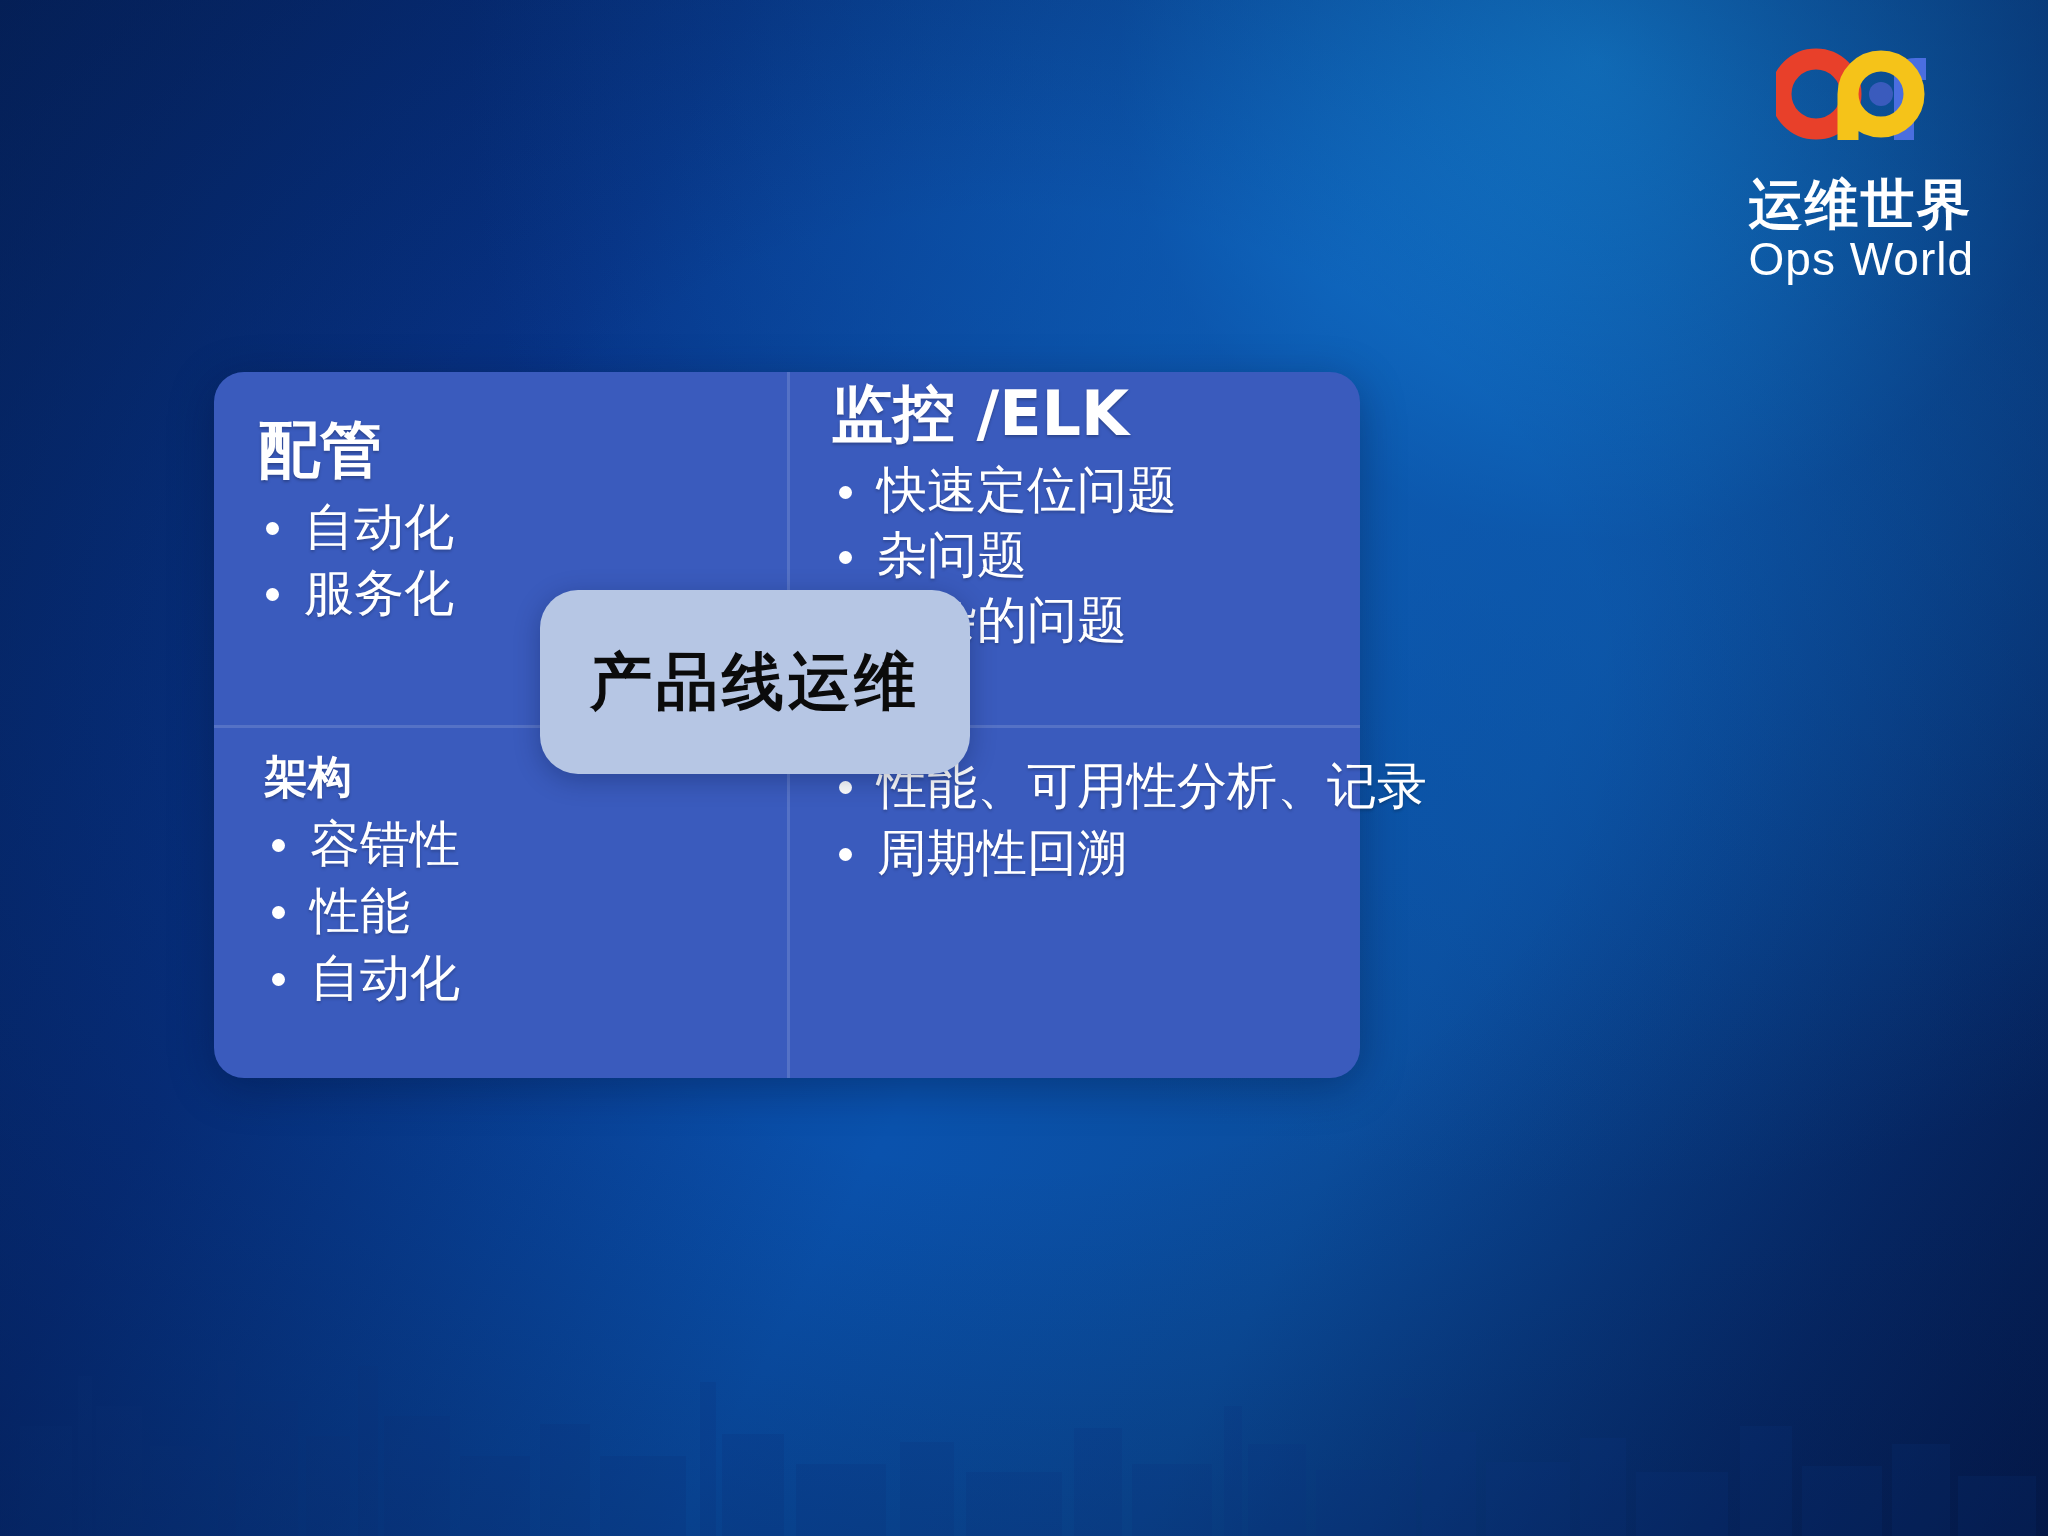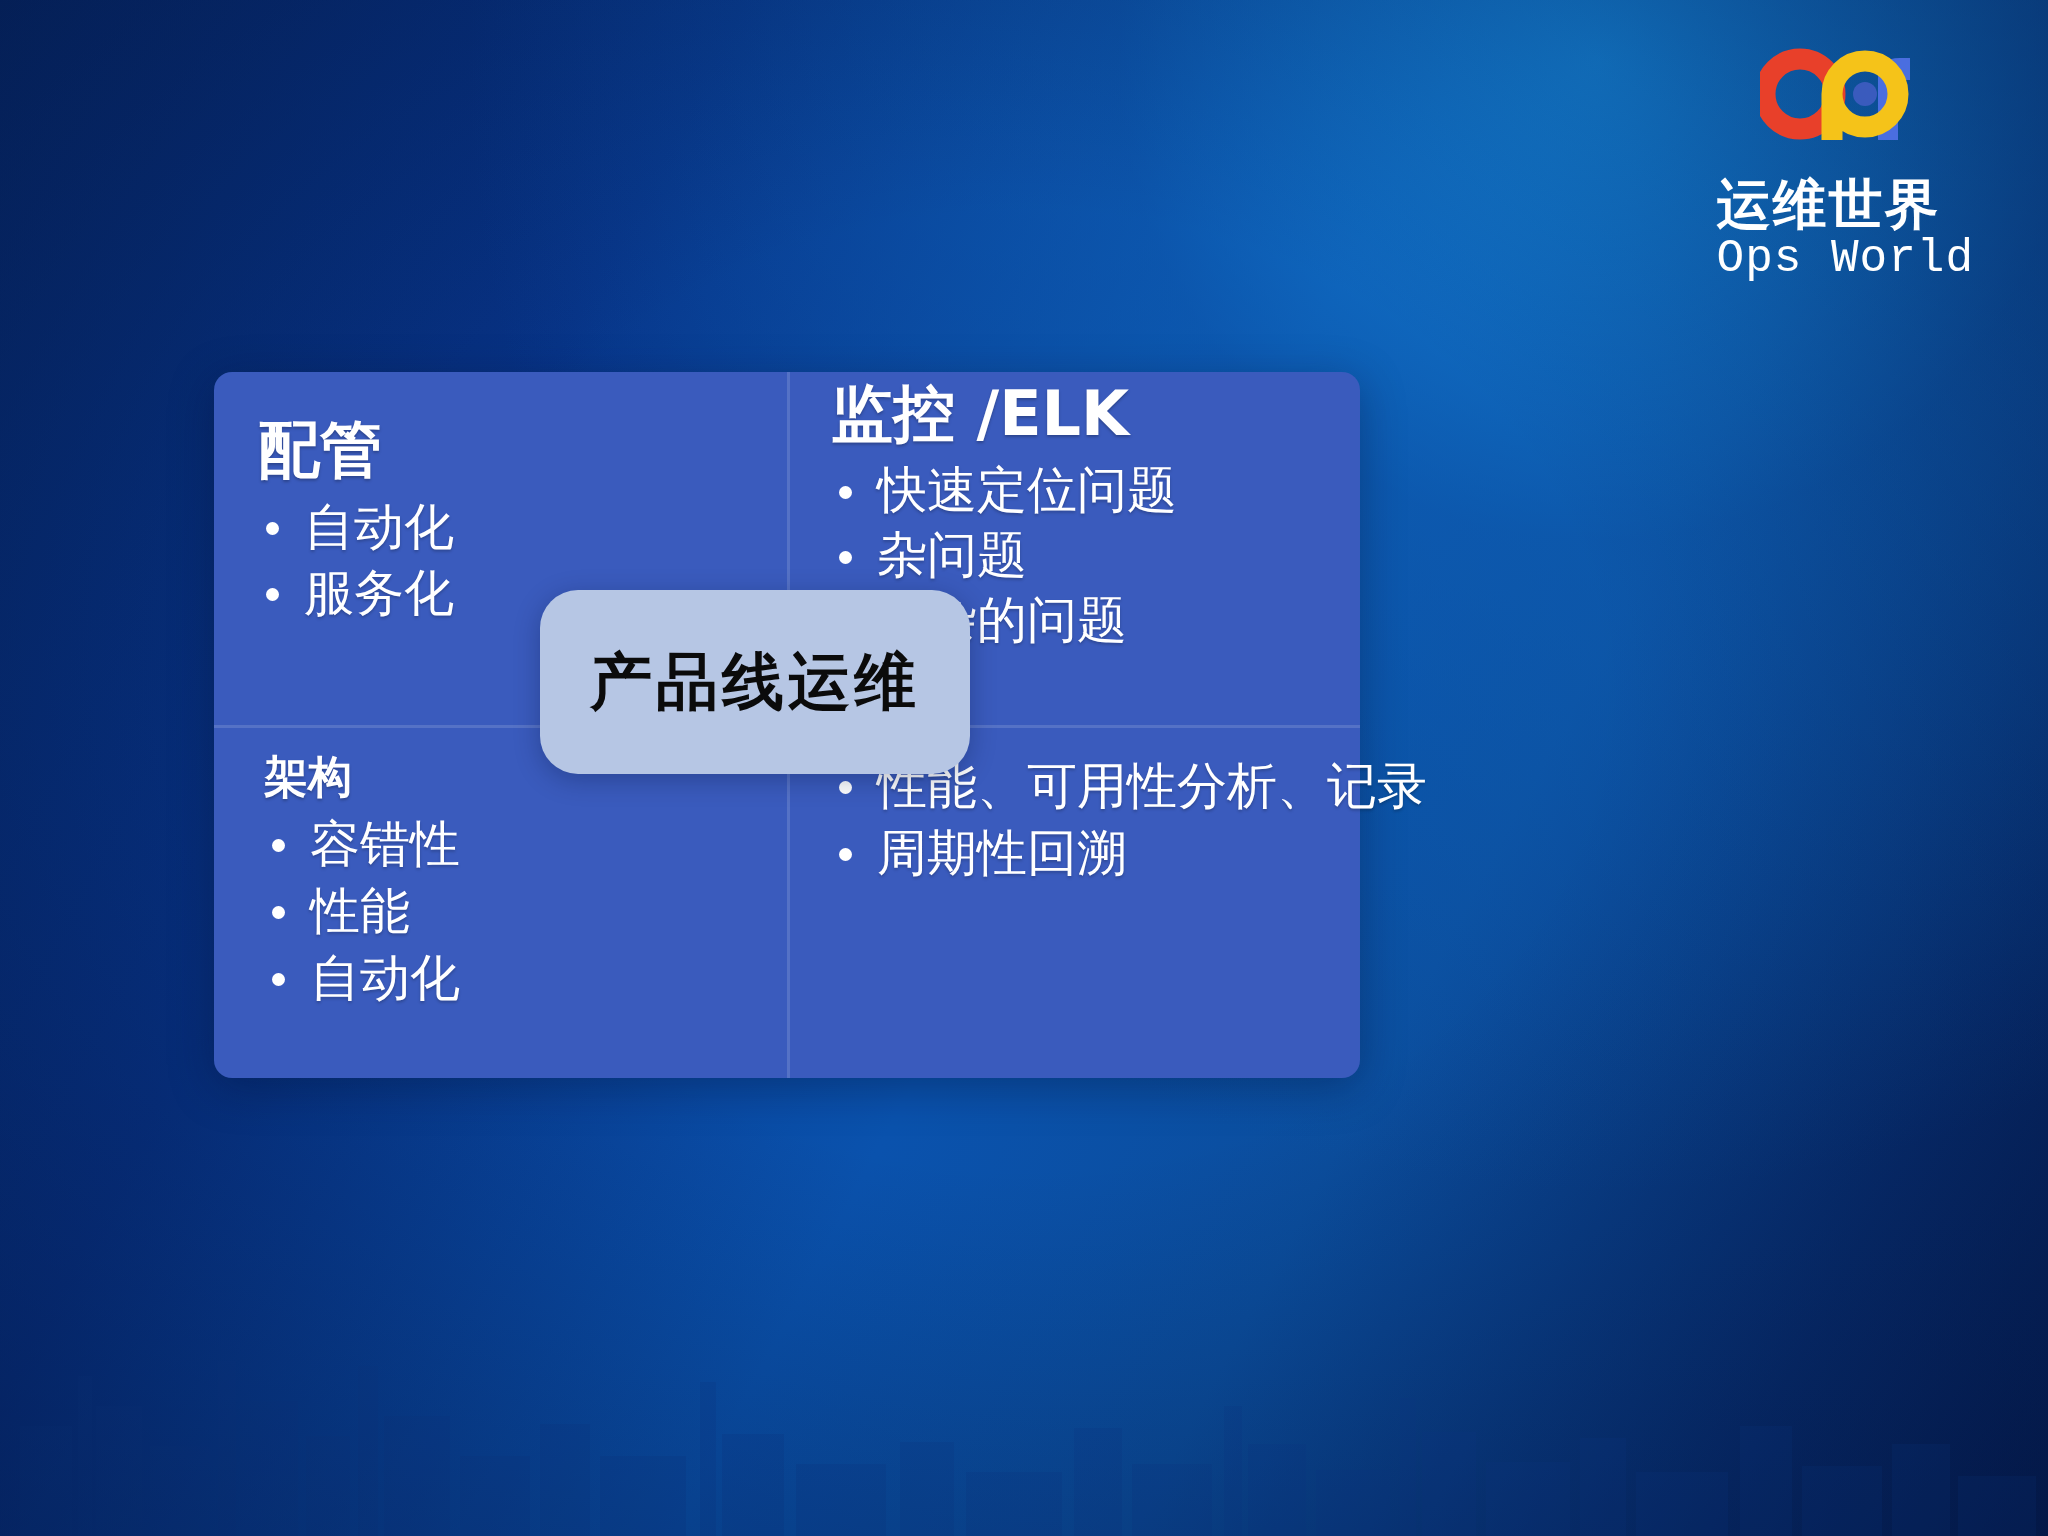--- a/index.html
+++ b/index.html
@@ -30,27 +30,27 @@
     display:flex;align-items:center;gap:36px;flex-direction:column;
   }
   .logo-mark{position:relative;width:170px;height:110px;flex:0 0 auto;}
   .logo-words{display:flex;flex-direction:column;justify-content:center;line-height:1;}
   .logo-cn{
     color:#ffffff;font-size:54px;font-weight:700;letter-spacing:2px;
     font-family:"DejaVu Sans","Liberation Sans",sans-serif;
   }
   .logo-en{
     color:#ffffff;font-size:46px;font-weight:400;letter-spacing:1px;margin-top:4px;
-    font-family:Liberation Mono, monospace;
+    font-family:Liberation Sans, sans-serif;
   }
 
   
   .panel{
     position:absolute;left:214px;top:372px;width:1146px;height:706px;
-    background:#3a5bbd;border-radius:18px;
+    background:#3a5bbd;border-radius:30px;
     box-shadow:0 10px 44px rgba(2,14,48,.35);
   }
   .panel .vline{
     position:absolute;left:50%;top:0;width:3px;height:100%;
     background:rgba(255,255,255,.14);
   }
   .panel .hline{
     position:absolute;left:0;top:50%;width:100%;height:3px;
     background:rgba(255,255,255,.14);
   }

